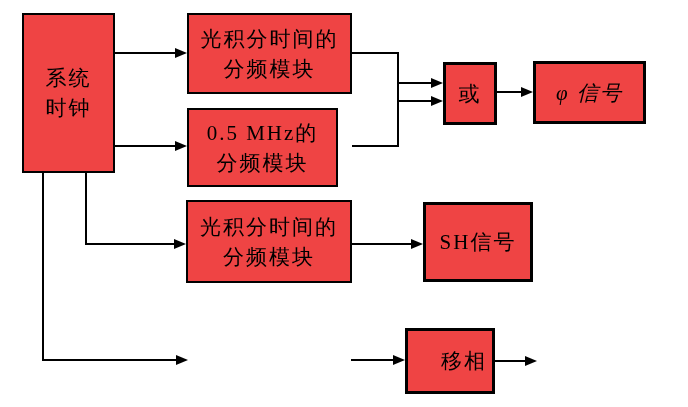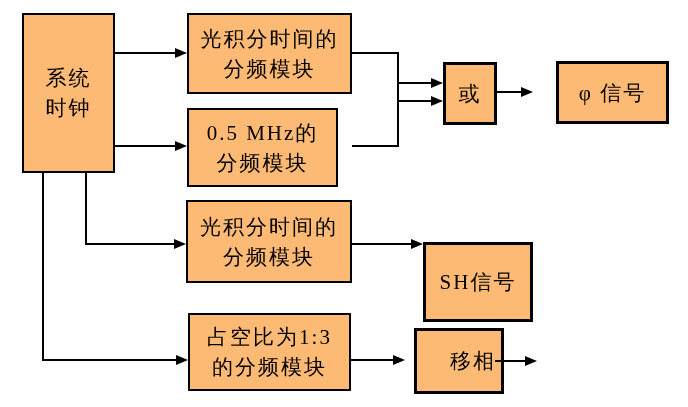--- a/index.html
+++ b/index.html
@@ -13,21 +13,21 @@
     height: 407px;
     background: #ffffff;
     font-family: "Liberation Serif", "DejaVu Serif", serif;
     color: #000000;
     overflow: hidden;
   }
   .box {
     position: absolute;
     box-sizing: border-box;
     border: 2px solid #000000;
-    background: #fdba74;
+    background: #ef4444;
     display: flex;
     align-items: center;
     justify-content: center;
     text-align: center;
     font-size: 21px;
     line-height: 30px;
     letter-spacing: 2px;
     white-space: pre-line;
   }
   .box.bold {
@@ -41,21 +41,21 @@
   .vline { width: 2px; }
   .arrowhead {
     position: absolute;
     width: 0;
     height: 0;
     border-top: 5px solid transparent;
     border-bottom: 5px solid transparent;
     border-left: 12px solid #000000;
   }
   .phi {
-    margin-left: 23px;
+    font-style: italic;
   }
 </style>
 </head>
 <body>
 
 <div id="canvas">
 
   <div class="box" style="left:22px; top:13px; width:93px; height:160px;">系统
 时钟</div>
 
@@ -65,26 +65,24 @@
   <div class="box" style="left:187px; top:108px; width:151px; height:79px;">0.5 MHz的
 分频模块</div>
 
   <div class="box bold" style="left:443px; top:62px; width:54px; height:63px;">或</div>
 
   <div class="box bold phi" style="left:533px; top:61px; width:113px; height:63px;">φ 信号</div>
 
   <div class="box" style="left:186px; top:200px; width:166px; height:83px;">光积分时间的
 分频模块</div>
 
-  <div class="box bold" style="left:423px; top:202px; width:110px; height:80px;margin-top:40px;">SH信号</div>
+  <div class="box bold" style="left:423px; top:202px; width:110px; height:80px;">SH信号</div>
 
-  <div class="box" style="left:188px; top:313px; width:163px; height:78px;">占空比为1:3
-的分频模块</div>
 
-  <div class="box bold" style="left:414px; top:328px; width:90px; height:66px;padding-left:28px;">移相</div>
+  <div class="box bold" style="left:405px; top:328px; width:90px; height:66px;padding-left:28px;">移相</div>
 
 
   <div class="hline" style="left:115px; top:52px; width:62px;"></div>
   <div class="arrowhead" style="left:175px; top:48px;"></div>
 
   <div class="hline" style="left:115px; top:145px; width:62px;"></div>
   <div class="arrowhead" style="left:175px; top:141px;"></div>
 
   <div class="hline" style="left:352px; top:52px; width:47px;"></div>
   <div class="hline" style="left:352px; top:145px; width:47px;"></div>

